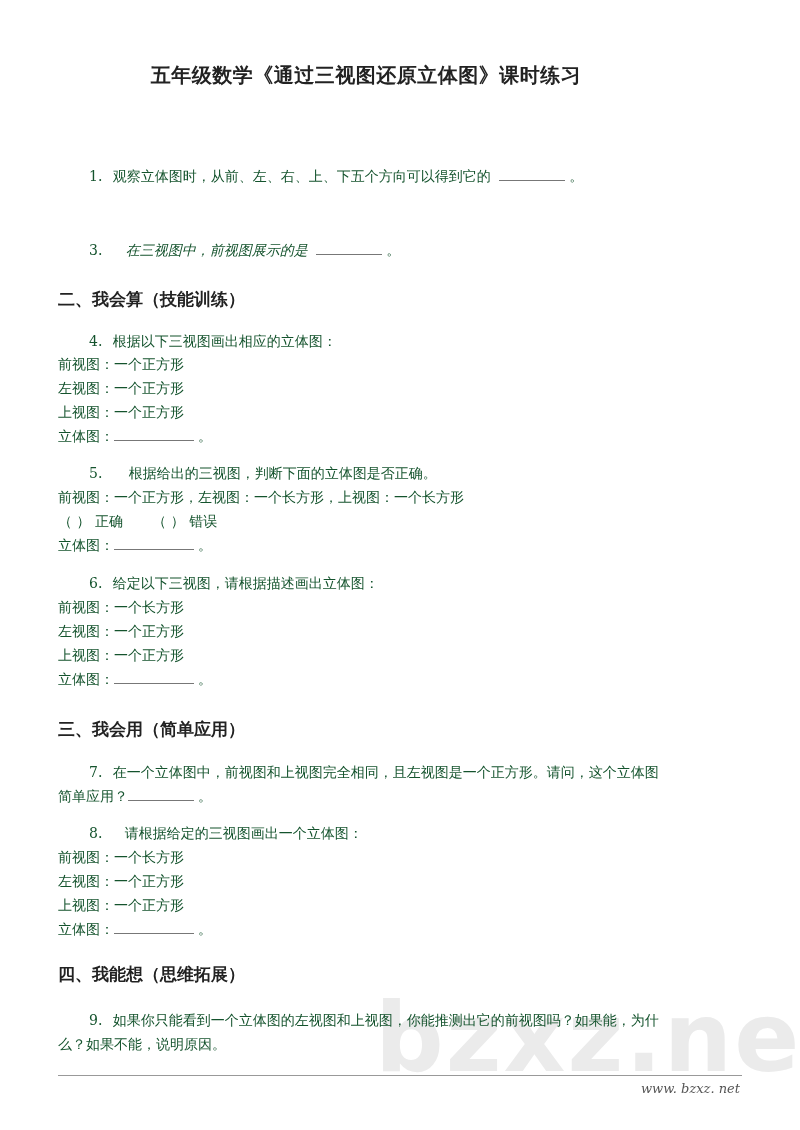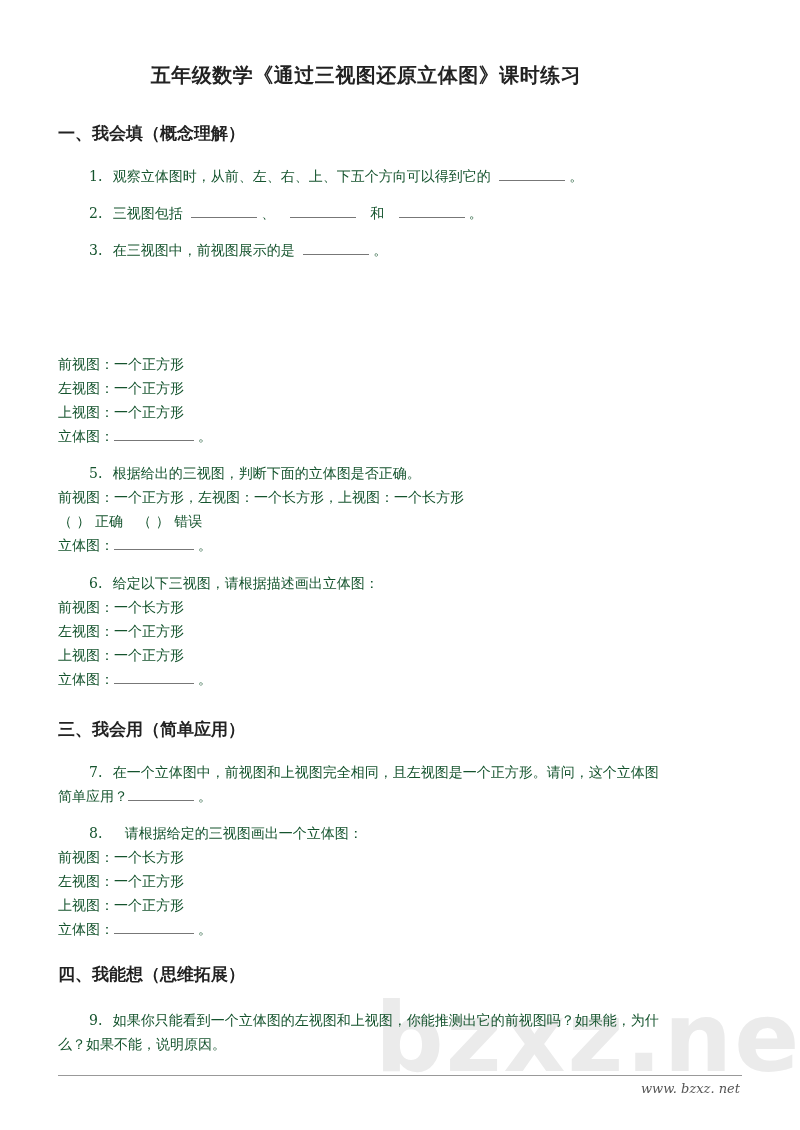--- a/index.html
+++ b/index.html
@@ -47,59 +47,55 @@
   </style>
 </head>
 <body>
 
 <div class="page">
 
   <div class="watermark">bzxz.net</div>
 
   <div class="title fg">五年级数学《通过三视图还原立体图》课时练习</div>
 
-  <div class="section-heading fg" style="top:122px;">一、我会填（概念理解）</div>
 
   <div class="line q fg" style="top:166px;">
     <span>1.</span>
     <span style="margin-left:6px;">观察立体图时，从前、左、右、上、下五个方向可以得到它的</span>
     <span class="blank b80"></span><span>。</span>
   </div>
 
-  <div class="line q fg" style="top:203px;">
-    <span>2.</span>
-    <span style="margin-left:6px;">三视图包括</span>
-    <span class="blank b80"></span><span>、</span>
-    <span class="blank b80" style="margin-left:10px;"></span>
-    <span style="margin:0 6px;">和</span>
+
+  <div class="line q fg" style="top:240px;">
+    <span>3.</span>
+    <span style="margin-left:19px;font-style:italic;">在三视图中，前视图展示的是</span>
     <span class="blank b80"></span><span>。</span>
   </div>
 
-  <div class="line q fg" style="top:240px;">
-    <span>3.</span>
-    <span style="margin-left:6px;">在三视图中，前视图展示的是</span>
-    <span class="blank b80"></span><span>。</span>
+  <div class="section-heading fg" style="top:288px;">二、我会算（技能训练）</div>
+
+  <div class="line q fg" style="top:331px;">
+    <span>4.</span>
+    <span style="margin-left:6px;">根据以下三视图画出相应的立体图：</span>
   </div>
-
-
   <div class="line sub fg" style="top:354px;">前视图：一个正方形</div>
   <div class="line sub fg" style="top:378px;">左视图：一个正方形</div>
   <div class="line sub fg" style="top:402px;">上视图：一个正方形</div>
   <div class="line sub fg" style="top:426px;">
     <span>立体图：</span><span class="blank b100" style="margin-left:0;"></span><span>。</span>
   </div>
 
   <div class="line q fg" style="top:463px;">
     <span>5.</span>
-    <span style="margin-left:6px;">根据给出的三视图，判断下面的立体图是否正确。</span>
+    <span style="margin-left:22px;">根据给出的三视图，判断下面的立体图是否正确。</span>
   </div>
   <div class="line sub fg" style="top:487px;">前视图：一个正方形，左视图：一个长方形，上视图：一个长方形</div>
   <div class="line sub fg" style="top:511px;">
     <span>（ ） 正确</span>
-    <span style="margin-left:10px;">（ ） 错误</span>
+    <span style="margin-left:25px;">（ ） 错误</span>
   </div>
   <div class="line sub fg" style="top:535px;">
     <span>立体图：</span><span class="blank b100" style="margin-left:0;"></span><span>。</span>
   </div>
 
   <div class="line q fg" style="top:573px;">
     <span>6.</span>
     <span style="margin-left:6px;">给定以下三视图，请根据描述画出立体图：</span>
   </div>
   <div class="line sub fg" style="top:597px;">前视图：一个长方形</div>

